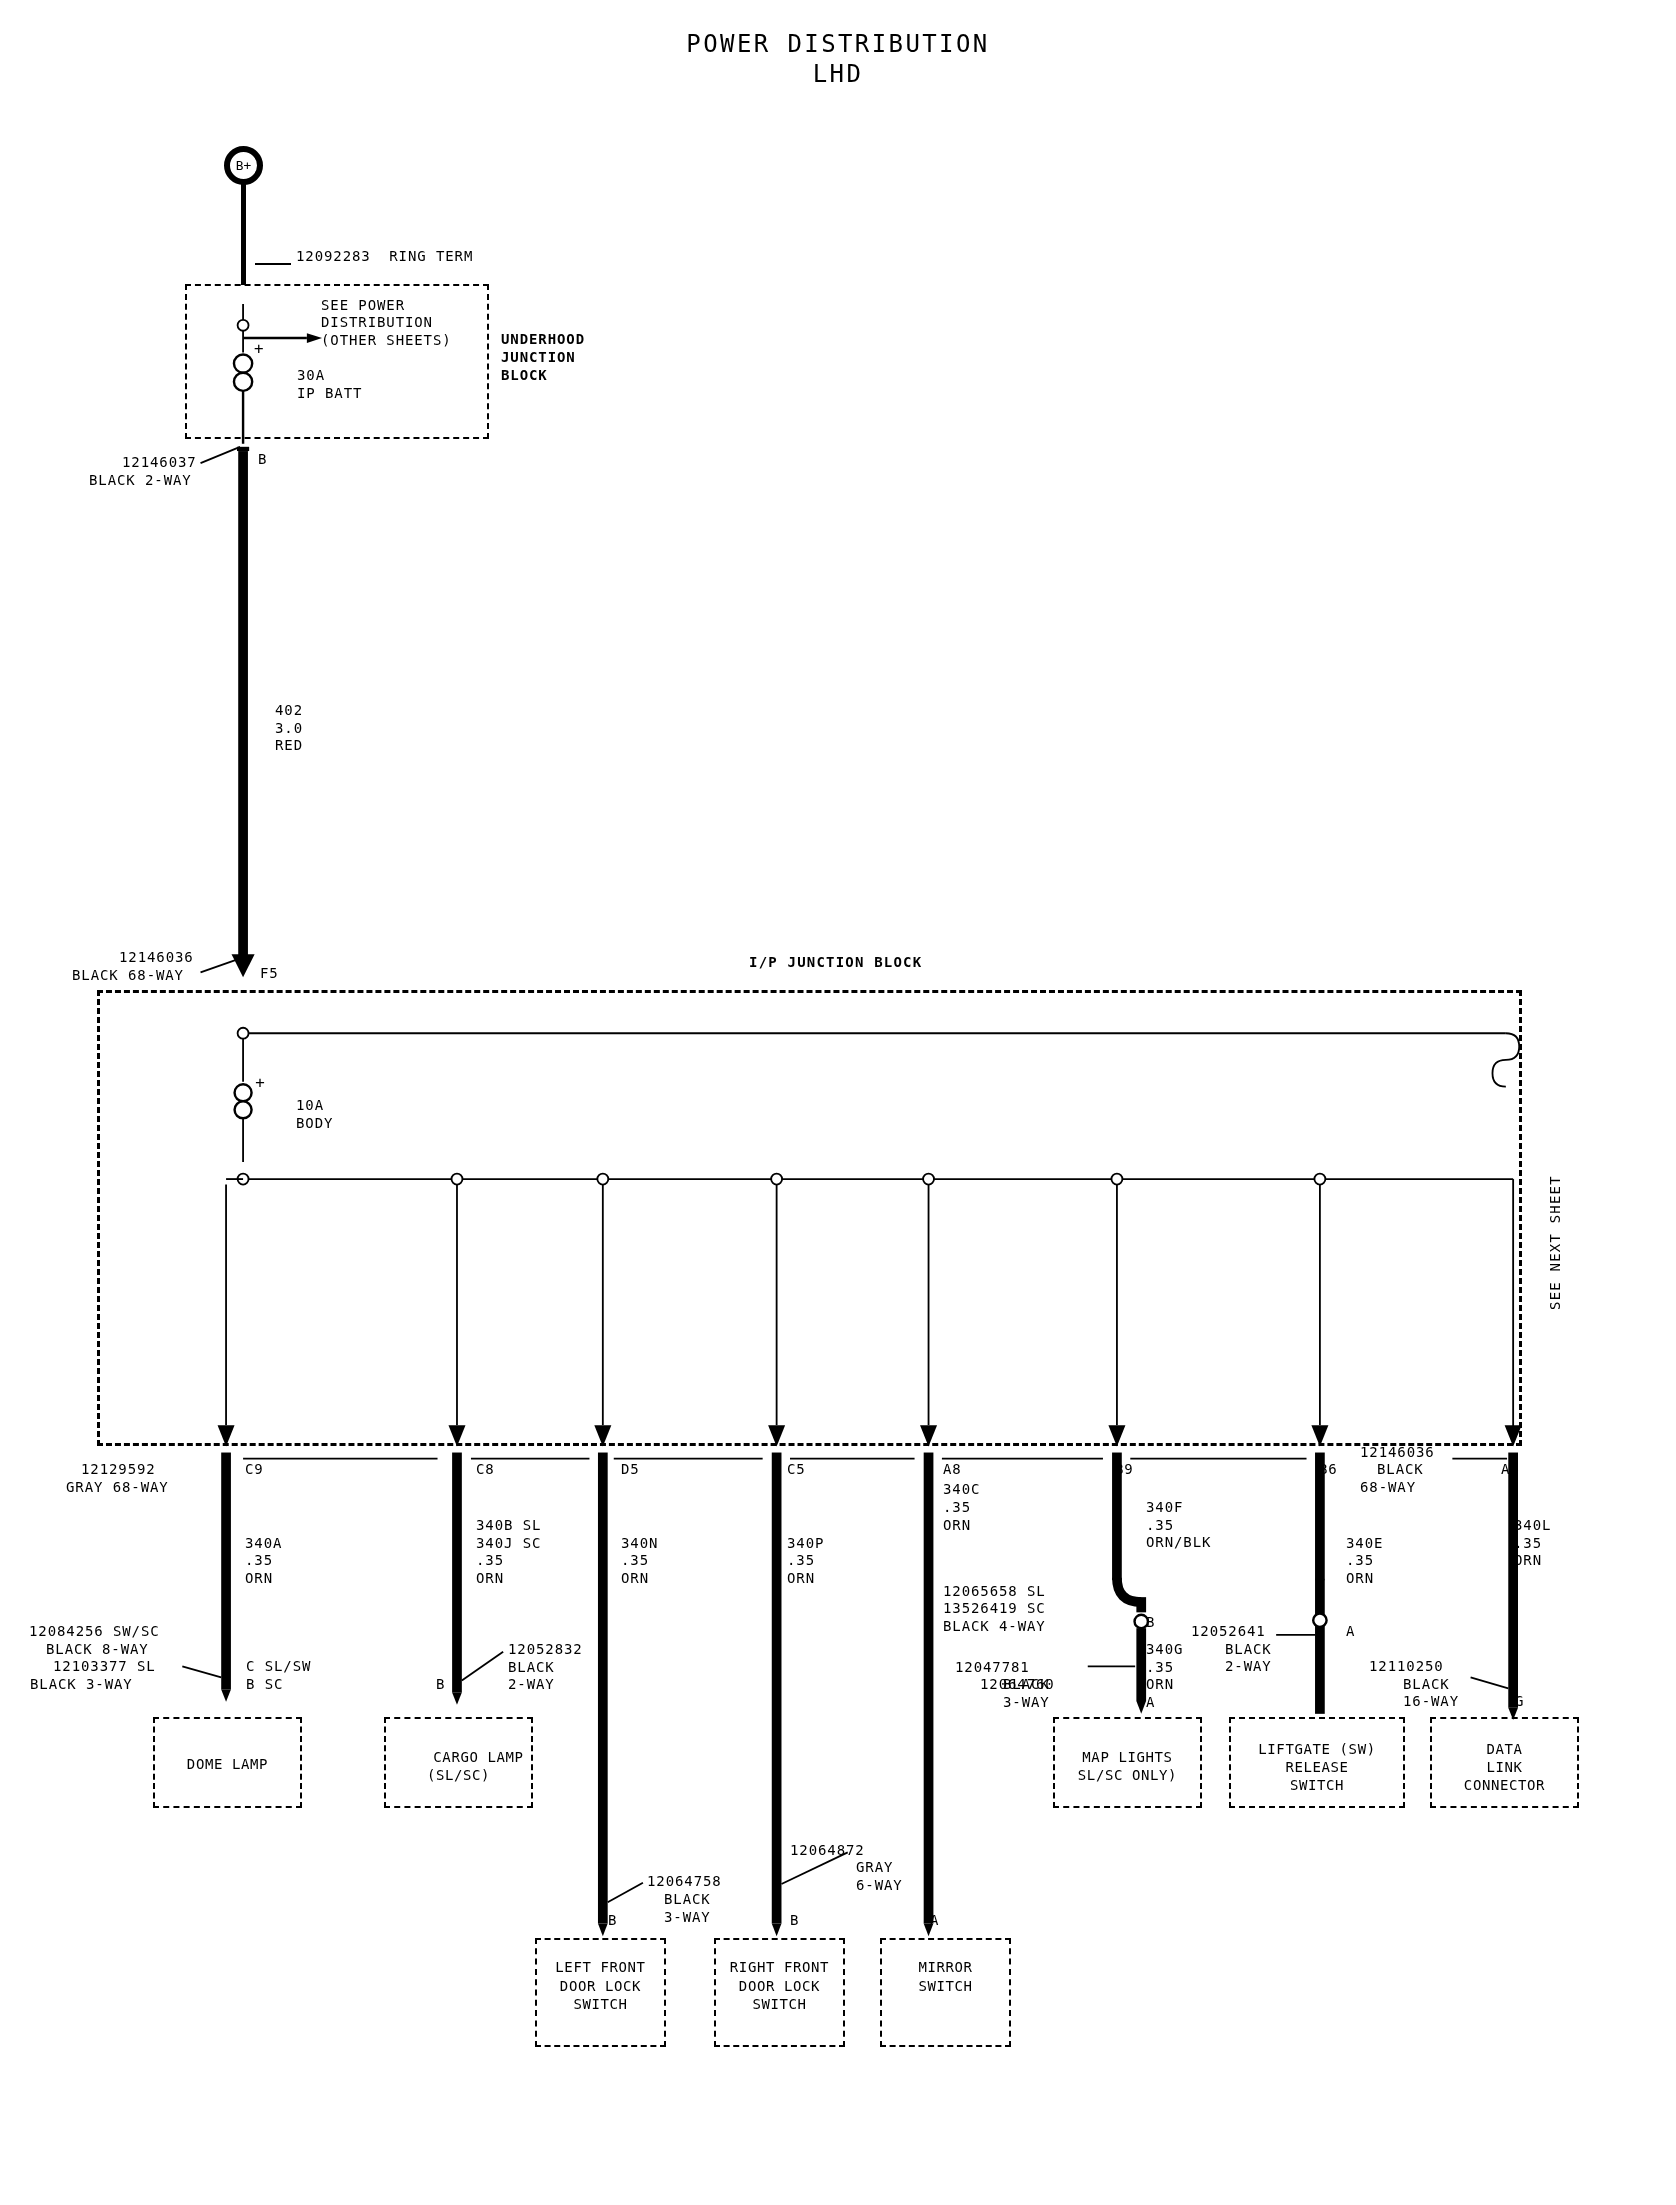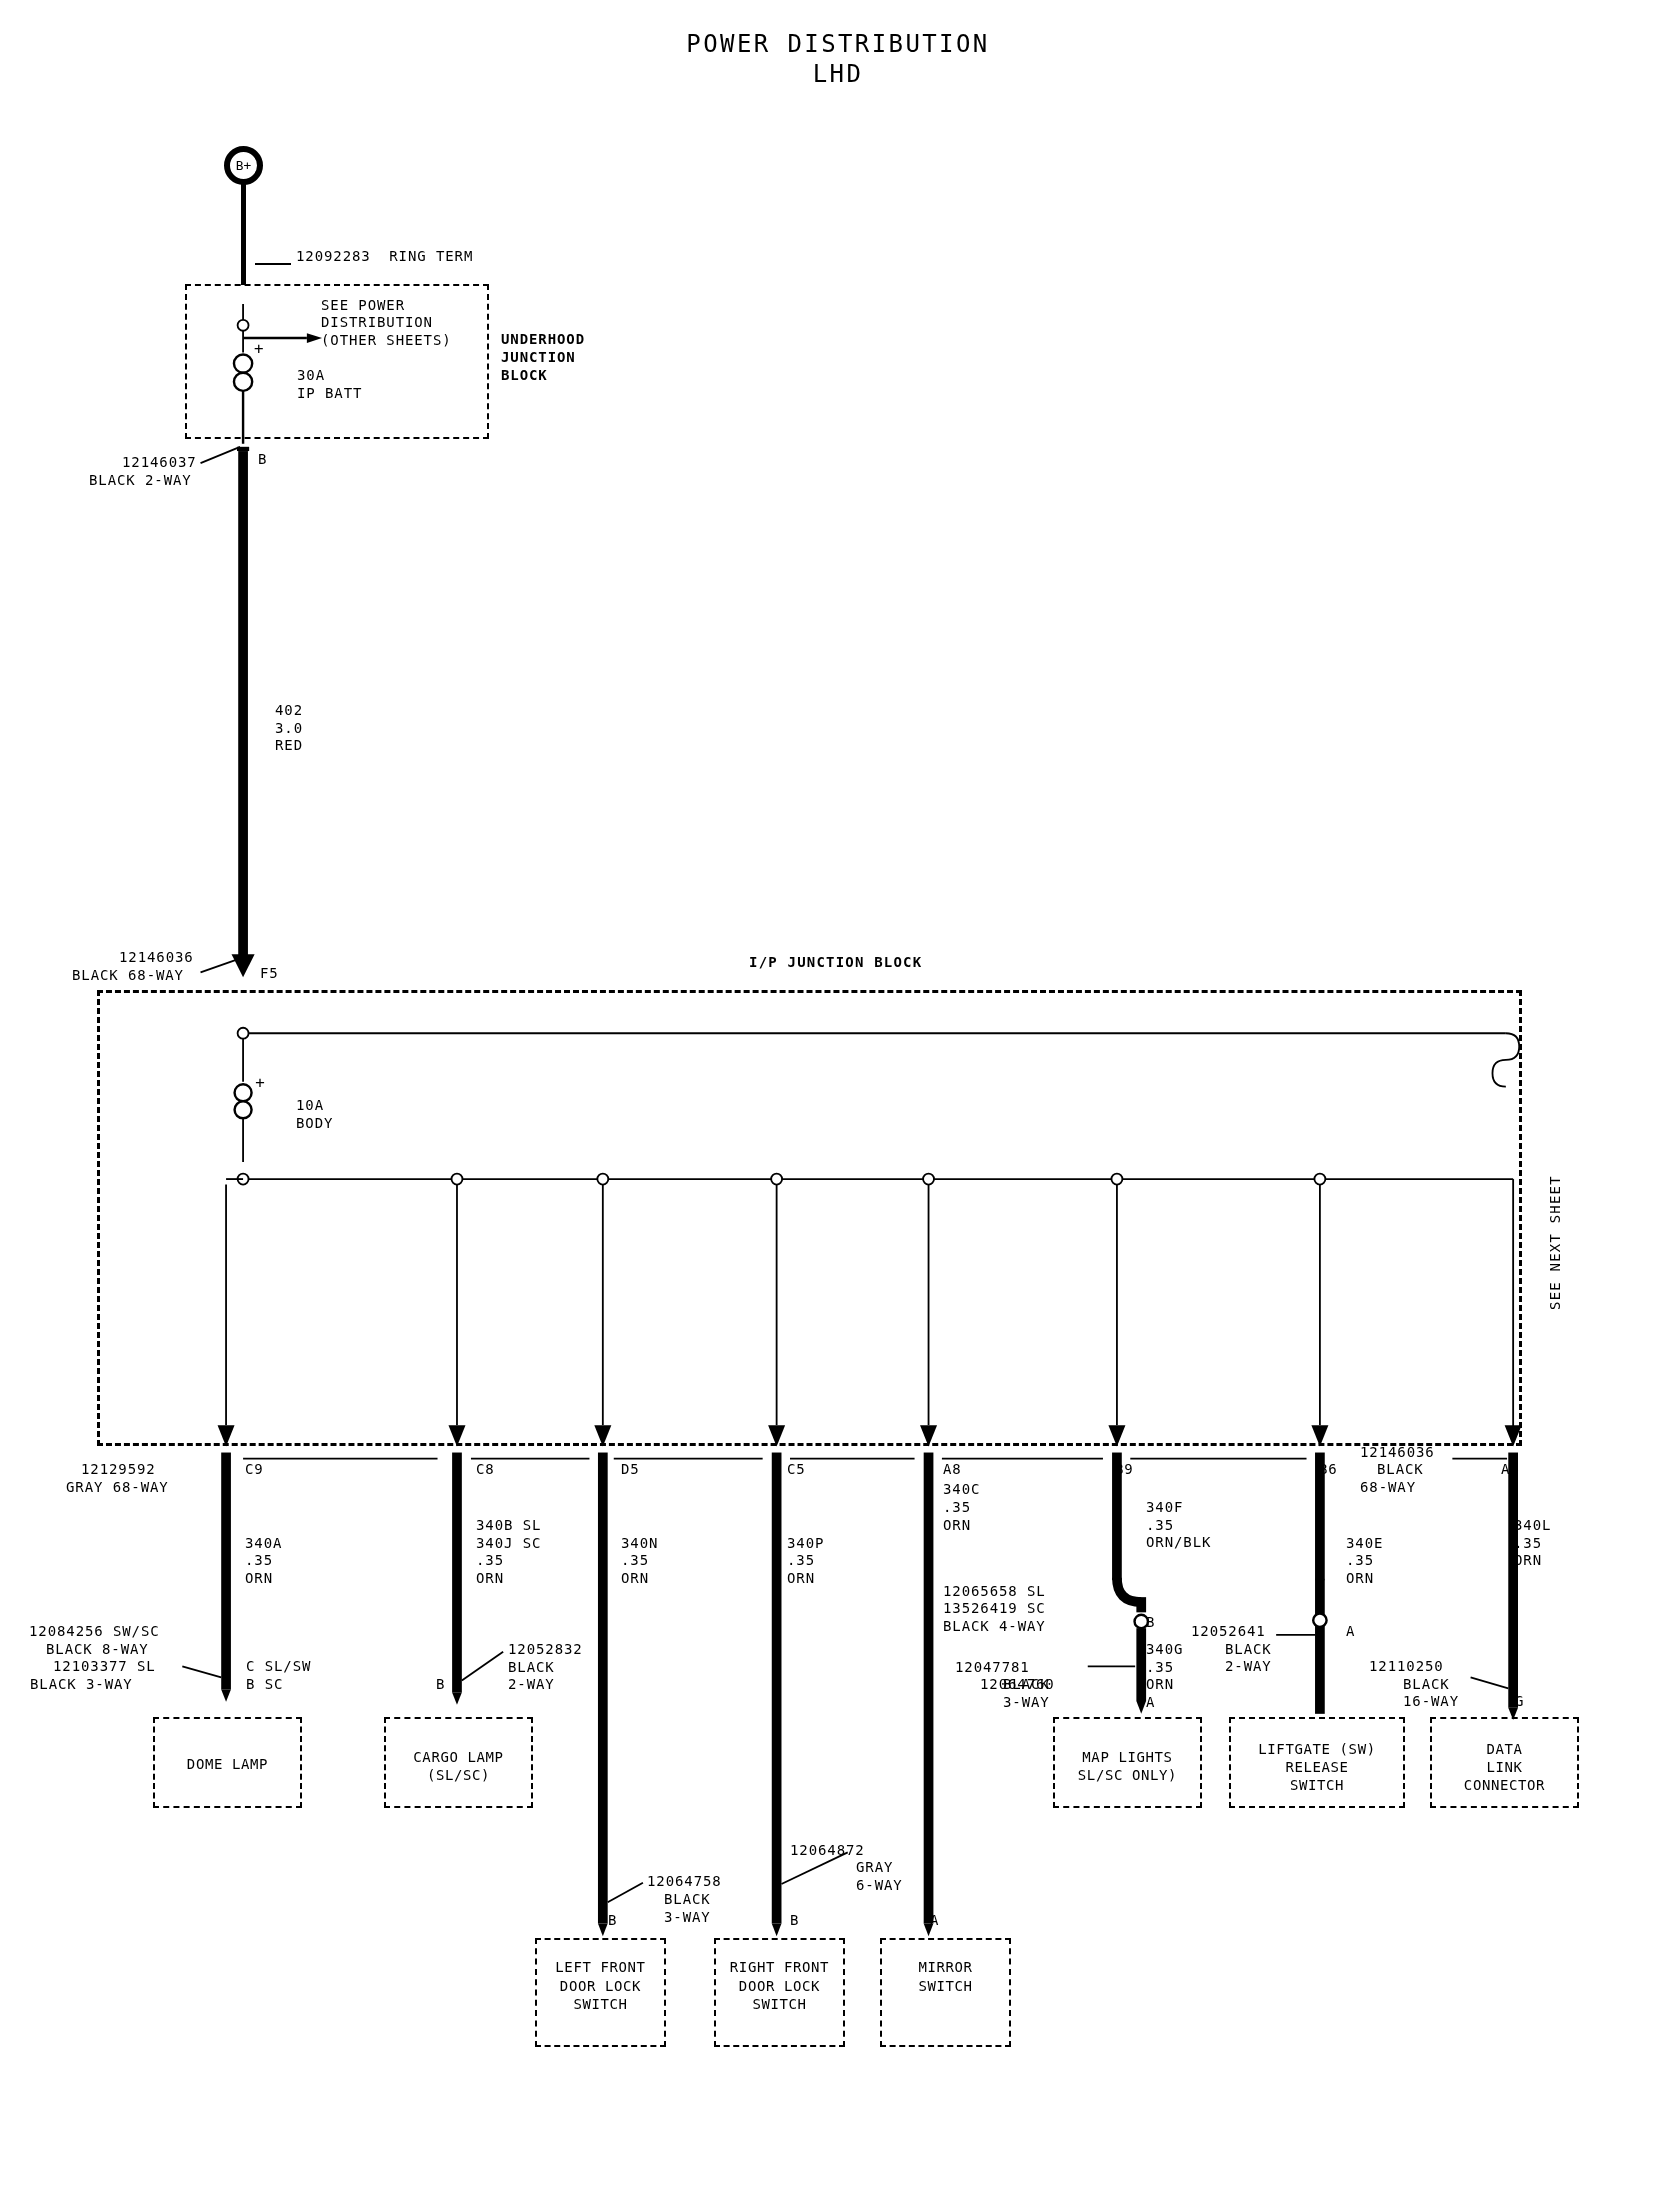--- a/index.html
+++ b/index.html
@@ -148,21 +148,21 @@
   <div class="t" style="left:476px; top:1461px;text-align:center;">C8</div>
   <div class="t" style="left:476px; top:1517px;">340B SL</div>
   <div class="t" style="left:476px; top:1535px;">340J SC</div>
   <div class="t" style="left:476px; top:1552px;">.35</div>
   <div class="t" style="left:476px; top:1570px;">ORN</div>
   <div class="t" style="left:508px; top:1641px;">12052832</div>
   <div class="t" style="left:508px; top:1659px;">BLACK</div>
   <div class="t" style="left:508px; top:1676px;">2-WAY</div>
   <div class="t" style="left:436px; top:1676px;">B</div>
   <div class="dbox" style="left:384px; top:1717px; width:149px; height:91px;"></div>
-  <div class="t dboxlabel" style="left:384px; top:1748px; width:149px;">CARGO LAMP</div>
+  <div class="t dboxlabel" style="left:404px; top:1748px; width:149px;">CARGO LAMP</div>
   <div class="t dboxlabel" style="left:384px; top:1766px; width:149px;">(SL/SC)</div>
 
   <div class="t" style="left:621px; top:1461px;">D5</div>
   <div class="t" style="left:621px; top:1535px;">340N</div>
   <div class="t" style="left:621px; top:1552px;">.35</div>
   <div class="t" style="left:621px; top:1570px;">ORN</div>
   <div class="t" style="left:647px; top:1873px;">12064758</div>
   <div class="t" style="left:664px; top:1891px;">BLACK</div>
   <div class="t" style="left:664px; top:1909px;">3-WAY</div>
   <div class="t" style="left:608px; top:1912px;">B</div>

